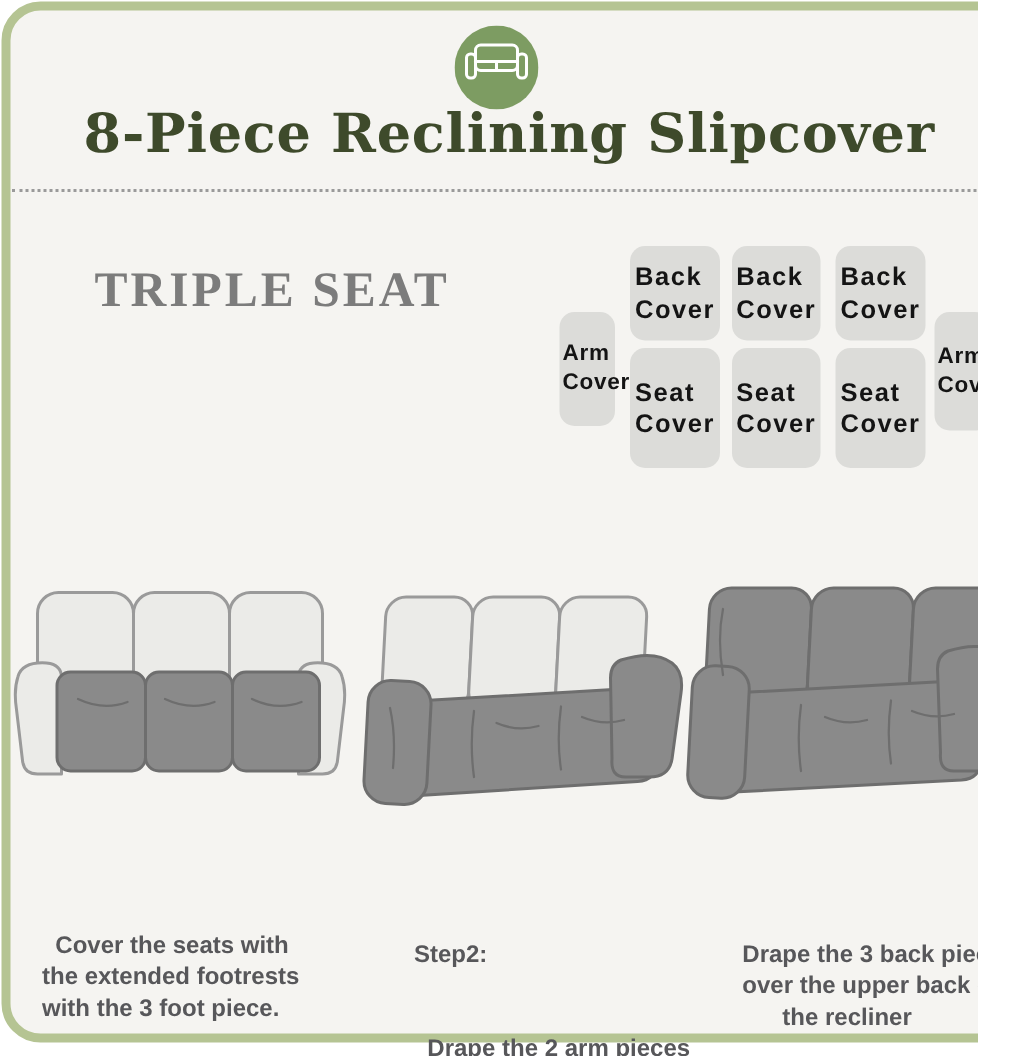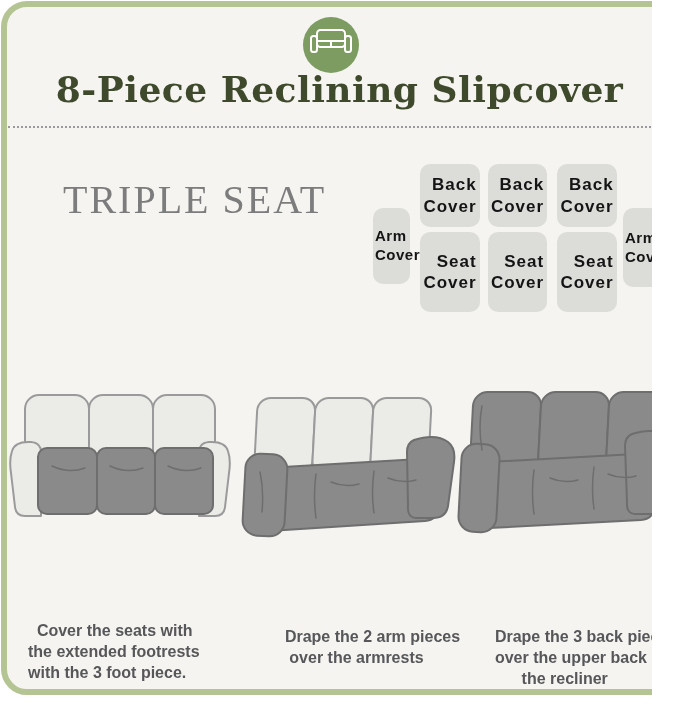--- a/index.html
+++ b/index.html
@@ -12,27 +12,27 @@
 
   #icon-circle{left:303px;top:17px;width:56px;height:56px;}
 
   #page-title{left:0;top:68px;width:679px;text-align:center;
               font-family:"DejaVu Serif","Liberation Serif",serif;font-weight:bold;
               font-size:36px;color:var(--title-color);letter-spacing:0.5px;}
 
   #dotted-divider{left:8px;top:126px;width:663px;height:0;
                   border-top:2px dotted var(--dotted-line);}
 
-  .intro-heading{font-family:"Liberation Serif","DejaVu Serif",serif;font-weight:normal;
-                 font-size:40px;color:var(--heading-color);letter-spacing:2px;white-space:nowrap;}
+  .intro-heading{font-family:"Liberation Serif","DejaVu Serif",serif;font-weight:bold;
+                 font-size:33px;color:var(--heading-color);letter-spacing:2px;white-space:nowrap;}
   #heading-1{left:63px;top:176px;}
   #heading-2{left:38px;top:238px;}
 
   .piece-box{background:var(--box-bg);border-radius:10px;display:flex;align-items:center;
-             justify-content:center;text-align:right;font-weight:bold;font-size:17px;
+             justify-content:center;text-align:left;font-weight:bold;font-size:17px;
              line-height:1.25;color:var(--box-text);letter-spacing:1px;white-space:pre-line;}
   .arm-box{justify-content:flex-start;text-align:left;font-size:15px;letter-spacing:0.5px;
            padding-left:2px;box-sizing:border-box;white-space:pre;overflow:visible;}
   #back-box-0{left:420px;top:164px;width:60px;height:63px;}
   #back-box-1{left:488px;top:164px;width:59px;height:63px;}
   #back-box-2{left:557px;top:164px;width:60px;height:63px;}
   #seat-box-0{left:420px;top:232px;width:60px;height:80px;}
   #seat-box-1{left:488px;top:232px;width:59px;height:80px;}
   #seat-box-2{left:557px;top:232px;width:60px;height:80px;}
   #arm-box-left{left:373px;top:208px;width:37px;height:76px;}
@@ -147,20 +147,21 @@
       <path d="M36,20 q-4,20 0,44"></path>
     </g>
   </svg>
 
   <div id="step-1" class="abs step">
     <div>  Cover the seats with
 the extended footrests
 with the 3 foot piece.</div>
   </div>
   <div id="step-2" class="abs step">
+    <div>Step2:</div>
     <div>  Drape the 2 arm pieces
    over the armrests</div>
   </div>
   <div id="step-3" class="abs step">
     <div>  Drape the 3 back pieces
   over the upper back of
         the recliner</div>
   </div>
 
 </div>

